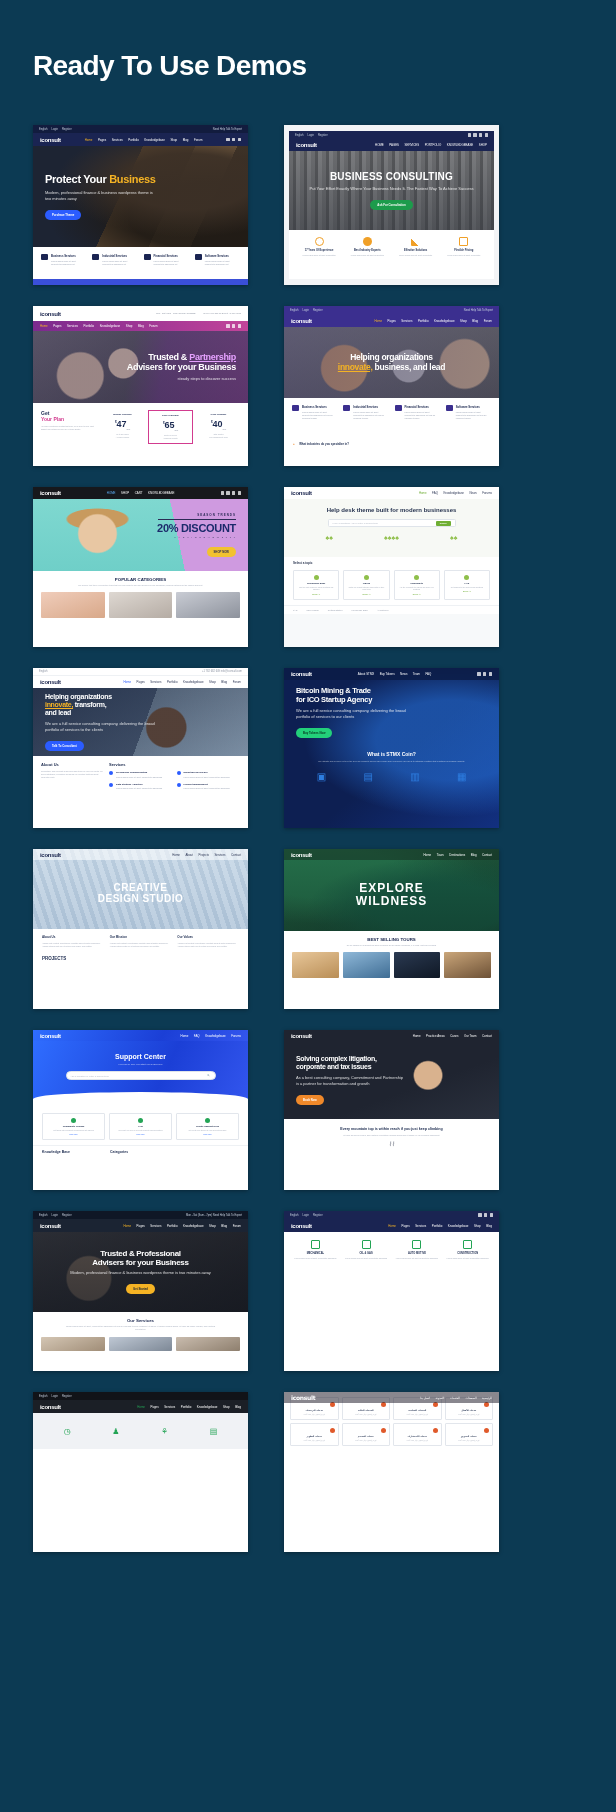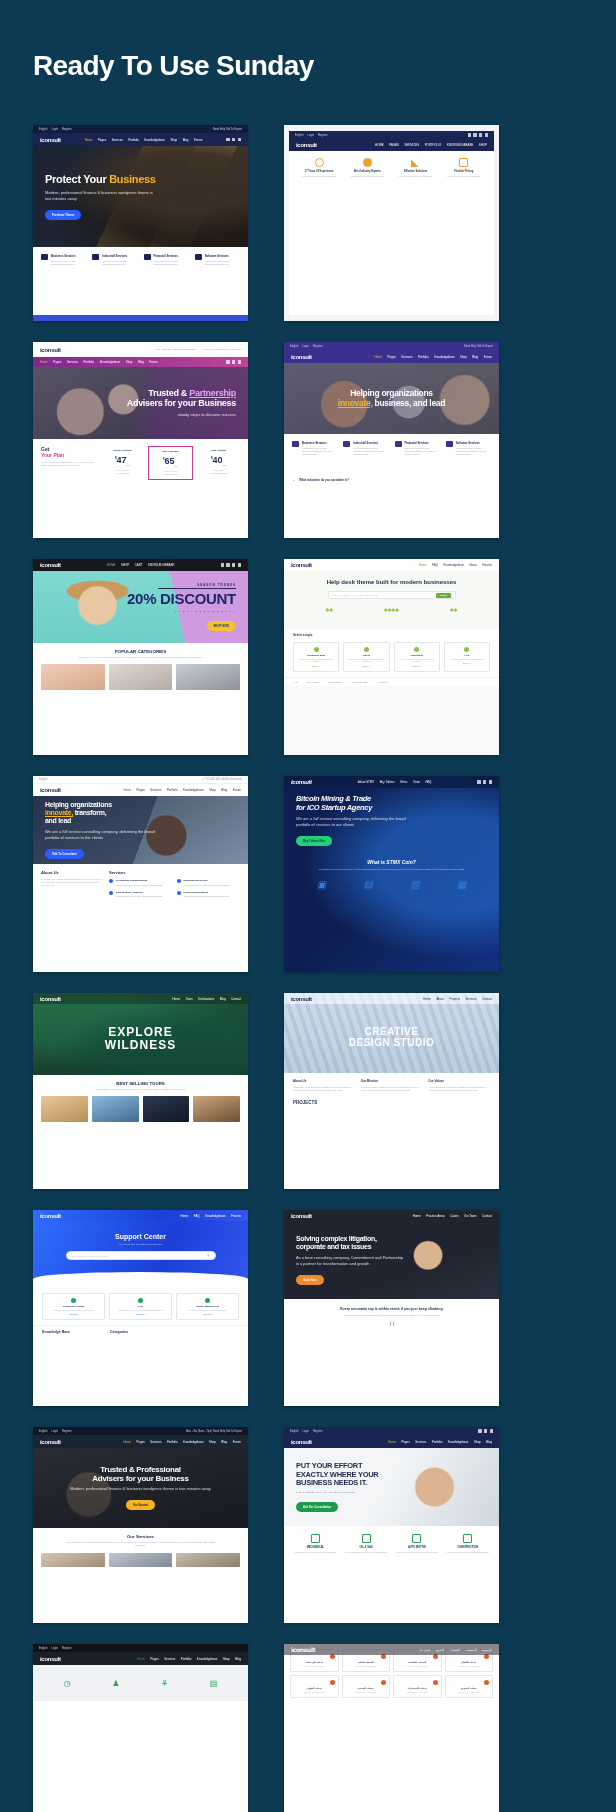--- a/index.html
+++ b/index.html
@@ -22,21 +22,21 @@
   .grid {
     display: grid;
     grid-template-columns: 215px 215px;
     column-gap: 36px;
     row-gap: 21px;
     padding: 45px 33px 0 33px;
   }
 
   .demo {
     width: 215px;
-    height: 196px;
+    height: 160px;
     background: #ffffff;
     overflow: hidden;
     position: relative;
     box-shadow: 0 1px 4px rgba(0,0,0,0.35);
   }
 
   
   .topbar {
     height: 8px; width: 100%;
     display: flex; align-items: center;
@@ -154,21 +154,20 @@
   .img-desk {
     background:
       linear-gradient(110deg, rgba(20,32,60,.55) 0 52%, rgba(30,40,66,.15) 52%),
       radial-gradient(circle at 62% 58%, #5c4436 0 14%, transparent 15%),
       linear-gradient(150deg, #3c4a5e, #8ba0b4);
   }
   .img-ico {
     background:
       radial-gradient(ellipse at 78% 45%, rgba(40,120,230,.55) 0 32%, transparent 62%),
       linear-gradient(140deg, #0d1f52 0 55%, #123080 100%);
-    font-style: italic;
   }
   .img-jungle {
     background:
       linear-gradient(180deg, rgba(10,30,25,.25), rgba(10,30,25,.48)),
       radial-gradient(ellipse at 72% 72%, #1c6b4f 0 30%, transparent 60%),
       radial-gradient(ellipse at 20% 30%, #2d8a5a 0 30%, transparent 62%),
       linear-gradient(160deg, #2e7d52, #184d36);
   }
   .img-glass {
     background:
@@ -254,21 +253,21 @@
     padding: 1.5px 4px; border-radius: 1px;
   }
   .searchbar.round { border-radius: 8px; height: 9px; width: 150px; }
   .divider-line { height: 0.5px; background: #e7eaef; width: 100%; }
 
   .arabic { direction: rtl; font-family: "DejaVu Sans", sans-serif; }
 </style>
 </head>
 <body>
 
-<h1 class="page-title">Ready To Use Sunday</h1>
+<h1 class="page-title">Ready To Use Demos</h1>
 
 <div class="grid">
 
   <div class="demo">
     <div class="topbar" style="background:#121c3e">
       <div class="tb-left">
         <span>English</span>
         <span>Login</span>
         <span>Register</span>
       </div>
@@ -353,20 +352,27 @@
         <span class="logo">iconsult</span>
         <div class="navlinks">
           <span>HOME</span>
           <span>PAGES</span>
           <span>SERVICES</span>
           <span>PORTFOLIO</span>
           <span>KNOWLEDGEBASE</span>
           <span>SHOP</span>
         </div>
       </div>
+      <div class="hero img-books" style="height:79px;align-items:center;text-align:center">
+        <div class="hero-inner" style="text-align:center">
+          <div class="h-title" style="font-size:10px;letter-spacing:0.2px">BUSINESS CONSULTING</div>
+          <div class="h-sub" style="max-width:none;text-align:center;margin:3px auto 0">Put Your Effort Exactly Where Your Business Needs It. The Fastest Way To Achieve Success</div>
+          <span class="btn green">Ask For Consultation</span>
+        </div>
+      </div>
       <div class="center-strip">
         <div class="cs-item">
             <div class="cs-icon"></div>
             <div class="cs-t">17 Years Of Experience</div>
             <div class="cs-d">Lorem ipsum dolor sit amet consectetur</div>
           </div>
         <div class="cs-item">
             <div class="cs-icon" style="background:#f0a028;border:none"></div>
             <div class="cs-t">Best Industry Experts</div>
             <div class="cs-d">Lorem ipsum dolor sit amet consectetur</div>
@@ -524,21 +530,21 @@
           <i></i>
           <i></i>
           <i></i>
           <i></i>
         </div>
     </div>
     <div class="hero img-fashion" style="height:72px;align-items:flex-end">
       <div class="hero-inner" style="text-align:right;width:100%">
         <div style="font-size:3px;color:#2b2a55;letter-spacing:1px;font-weight:bold">SEASON TRENDS</div>
         <div style="height:1px;background:#2b2a55;margin:1.5px 0 2px;width:78px;margin-left:auto"></div>
-        <div class="h-title" style="font-size:15px;color:#1b2a6b">20% DISCOUNT</div>
+        <div class="h-title" style="font-size:11px;color:#1b2a6b">20% DISCOUNT</div>
         <div style="font-size:2.4px;color:#3a3a60;letter-spacing:1px;margin-top:2px">F A S H I O N   S H O W   2 0 1 9</div>
         <span class="btn" style="background:#f2c230;color:#2b2a55;margin-top:4px">SHOP NOW</span>
       </div>
     </div>
     <div class="white-sec">
       <div class="sec-title">POPULAR CATEGORIES</div>
       <div class="sec-sub">We believe that there is beautiful items that you can wear to any day dresses of new occasions, women clothing for the casual and best.</div>
       <div class="thumbrow">
         <div style="background:linear-gradient(160deg,#f0cdbb,#d8a889)"></div>
         <div style="background:linear-gradient(160deg,#ded8d2,#b5aca4)"></div>
@@ -710,20 +716,54 @@
     </div>
     <div style="display:flex;justify-content:space-around;padding:2px 14px">
       <span style="color:#2d7de0;font-size:10px">▣</span>
       <span style="color:#2d7de0;font-size:10px">▤</span>
       <span style="color:#2d7de0;font-size:10px">▥</span>
       <span style="color:#2d7de0;font-size:10px">▦</span>
     </div>
   </div>
 
   <div class="demo">
+    <div class="navbar" style="background:rgba(255,255,255,.55);height:11px;position:absolute;z-index:5">
+      <span class="logo dark">iconsult</span>
+      <div class="navlinks dark">
+        <span>Home</span>
+        <span>About</span>
+        <span>Projects</span>
+        <span>Services</span>
+        <span>Contact</span>
+      </div>
+    </div>
+    <div class="hero img-glass" style="height:80px;align-items:center;text-align:center">
+      <div class="hero-inner" style="text-align:center;padding-top:8px">
+        <div class="h-title" style="font-size:10px;color:#fff;letter-spacing:0.5px">CREATIVE</div>
+        <div class="h-title" style="font-size:10px;color:#fff;letter-spacing:0.5px">DESIGN STUDIO</div>
+      </div>
+    </div>
+    <div style="background:#fff;display:flex;gap:6px;padding:6px 9px">
+      <div style="flex:1">
+          <div style="font-size:3px;font-weight:bold;color:#1b2a4e">About Us</div>
+          <div style="font-size:1.8px;color:#a3abbb;line-height:1.8;margin-top:3px">Aliquam erat volutpat. Pellentesque vulputate lacus at auctor ullamcorper. Aliquam ultricies justo nec ut pretium felis cursus. Sed porttitor.</div>
+        </div>
+      <div style="flex:1">
+          <div style="font-size:3px;font-weight:bold;color:#1b2a4e">Our Mission</div>
+          <div style="font-size:1.8px;color:#a3abbb;line-height:1.8;margin-top:3px">Aliquam erat volutpat. Pellentesque vulputate lacus at auctor ullamcorper. Aliquam ultricies justo nec ut pretium felis cursus. Sed porttitor.</div>
+        </div>
+      <div style="flex:1">
+          <div style="font-size:3px;font-weight:bold;color:#1b2a4e">Our Values</div>
+          <div style="font-size:1.8px;color:#a3abbb;line-height:1.8;margin-top:3px">Aliquam erat volutpat. Pellentesque vulputate lacus at auctor ullamcorper. Aliquam ultricies justo nec ut pretium felis cursus. Sed porttitor.</div>
+        </div>
+    </div>
+    <div style="background:#fff;padding:2px 9px;font-size:4.5px;font-weight:bold;color:#1b2a4e">PROJECTS</div>
+  </div>
+
+  <div class="demo">
     <div class="navbar" style="background:rgba(20,40,30,.5);height:11px;position:absolute;z-index:5">
       <span class="logo">iconsult</span>
       <div class="navlinks">
         <span>Home</span>
         <span>Tours</span>
         <span>Destinations</span>
         <span>Blog</span>
         <span>Contact</span>
       </div>
     </div>
@@ -739,54 +779,20 @@
       <div class="thumbrow">
         <div style="background:linear-gradient(160deg,#e8c79a,#b98e56)"></div>
         <div style="background:linear-gradient(160deg,#8fb8d8,#3f6d94)"></div>
         <div style="background:linear-gradient(160deg,#2b3a52,#0f1825)"></div>
         <div style="background:linear-gradient(160deg,#caa67a,#6d5136)"></div>
       </div>
     </div>
   </div>
 
   <div class="demo">
-    <div class="navbar" style="background:rgba(255,255,255,.55);height:11px;position:absolute;z-index:5">
-      <span class="logo dark">iconsult</span>
-      <div class="navlinks dark">
-        <span>Home</span>
-        <span>About</span>
-        <span>Projects</span>
-        <span>Services</span>
-        <span>Contact</span>
-      </div>
-    </div>
-    <div class="hero img-glass" style="height:80px;align-items:center;text-align:center">
-      <div class="hero-inner" style="text-align:center;padding-top:8px">
-        <div class="h-title" style="font-size:10px;color:#fff;letter-spacing:0.5px">CREATIVE</div>
-        <div class="h-title" style="font-size:10px;color:#fff;letter-spacing:0.5px">DESIGN STUDIO</div>
-      </div>
-    </div>
-    <div style="background:#fff;display:flex;gap:6px;padding:6px 9px">
-      <div style="flex:1">
-          <div style="font-size:3px;font-weight:bold;color:#1b2a4e">About Us</div>
-          <div style="font-size:1.8px;color:#a3abbb;line-height:1.8;margin-top:3px">Aliquam erat volutpat. Pellentesque vulputate lacus at auctor ullamcorper. Aliquam ultricies justo nec ut pretium felis cursus. Sed porttitor.</div>
-        </div>
-      <div style="flex:1">
-          <div style="font-size:3px;font-weight:bold;color:#1b2a4e">Our Mission</div>
-          <div style="font-size:1.8px;color:#a3abbb;line-height:1.8;margin-top:3px">Aliquam erat volutpat. Pellentesque vulputate lacus at auctor ullamcorper. Aliquam ultricies justo nec ut pretium felis cursus. Sed porttitor.</div>
-        </div>
-      <div style="flex:1">
-          <div style="font-size:3px;font-weight:bold;color:#1b2a4e">Our Values</div>
-          <div style="font-size:1.8px;color:#a3abbb;line-height:1.8;margin-top:3px">Aliquam erat volutpat. Pellentesque vulputate lacus at auctor ullamcorper. Aliquam ultricies justo nec ut pretium felis cursus. Sed porttitor.</div>
-        </div>
-    </div>
-    <div style="background:#fff;padding:2px 9px;font-size:4.5px;font-weight:bold;color:#1b2a4e">PROJECTS</div>
-  </div>
-
-  <div class="demo">
     <div class="navbar img-supportwave" style="height:11px">
       <span class="logo">iconsult</span>
       <div class="navlinks">
         <span>Home</span>
         <span>FAQ</span>
         <span>Knowledgebase</span>
         <span>Forums</span>
       </div>
     </div>
     <div class="img-supportwave" style="height:64px;padding-top:12px;position:relative">
@@ -911,29 +917,20 @@
       <div class="navlinks">
         <span style="color:#f5b324">Home</span>
         <span>Pages</span>
         <span>Services</span>
         <span>Portfolio</span>
         <span>Knowledgebase</span>
         <span>Shop</span>
         <span>Blog</span>
       </div>
     </div>
-    <div class="hero img-pray" style="height:78px;align-items:flex-start">
-      <div class="hero-inner">
-        <div class="h-title" style="font-size:7.5px;color:#1b2a4e">PUT YOUR EFFORT</div>
-        <div class="h-title" style="font-size:7.5px;color:#1b2a4e">EXACTLY WHERE YOUR</div>
-        <div class="h-title" style="font-size:7.5px;color:#1b2a4e">BUSINESS NEEDS IT.</div>
-        <div style="font-size:2.4px;color:#6e7689;margin-top:3px;letter-spacing:0.3px">THE FASTEST WAY TO ACHIEVE SUCCESS</div>
-        <span class="btn green">Ask For Consultation</span>
-      </div>
-    </div>
     <div class="center-strip" style="padding-top:8px">
       <div class="cs-item">
           <div class="cs-icon sq" style="border-color:#23a455;color:#23a455"></div>
           <div class="cs-t">MECHANICAL</div>
           <div class="cs-d">Lorem ipsum dolor sit amet consectetur adipiscing</div>
         </div>
       <div class="cs-item">
           <div class="cs-icon sq" style="border-color:#23a455"></div>
           <div class="cs-t">OIL &amp; GAS</div>
           <div class="cs-d">Lorem ipsum dolor sit amet consectetur adipiscing</div>

